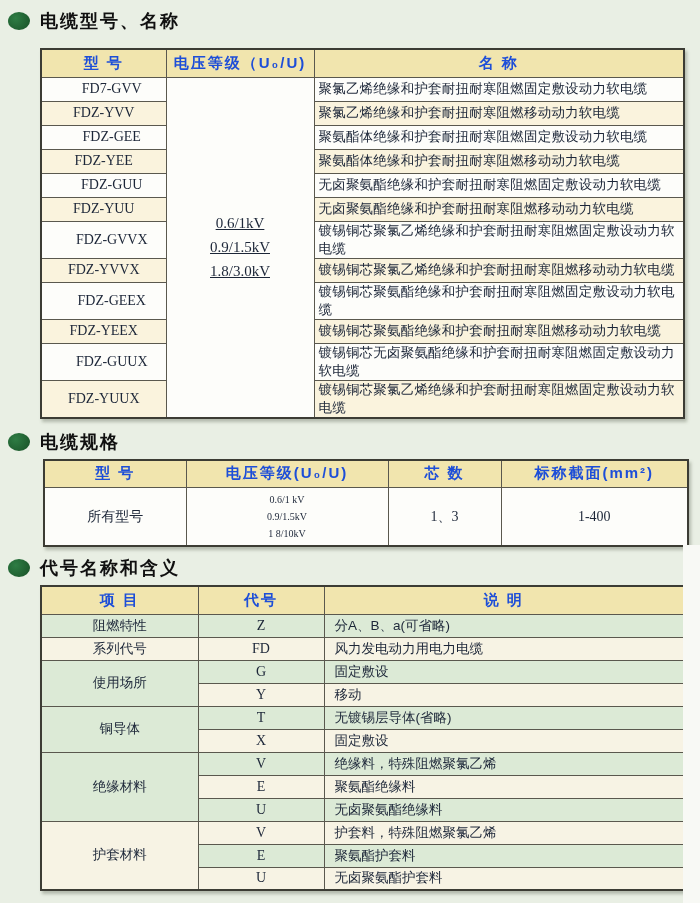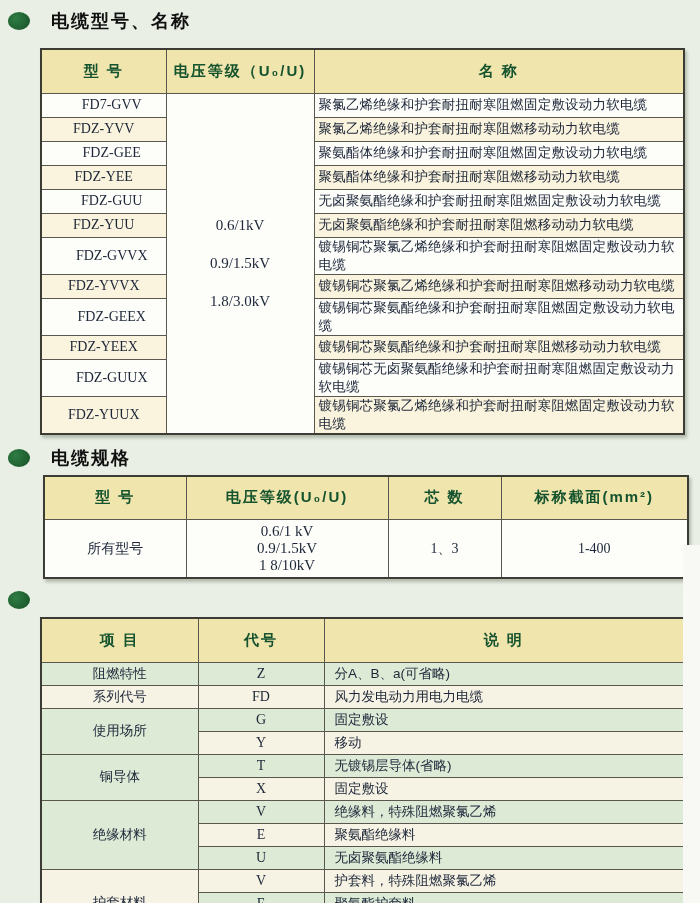--- a/index.html
+++ b/index.html
@@ -11,40 +11,40 @@
   *{margin:0;padding:0;box-sizing:border-box;}
   html,body{width:700px;}
   body{
     width:700px;height:903px;overflow:hidden;
     background:var(--page-bg);
     font-family:"Liberation Sans","DejaVu Sans",sans-serif;
     color:var(--text-dark);
     position:relative;
   }
   .right-strip{position:absolute;right:0;top:545px;width:17px;height:358px;background:#f8f9f5;}
-  .sec-title{display:flex;align-items:center;gap:21px;margin:8px 0 0 8px;height:26px;}
+  .sec-title{display:flex;align-items:center;gap:10px;margin:8px 0 0 8px;height:26px;}
   .sec-bullet{width:22px;height:18px;border-radius:50%;background:radial-gradient(circle at 35% 35%, #2e7d44, #184f26);flex:0 0 auto;}
   .sec-title h2{font-size:18px;font-weight:bold;color:var(--title-dark);letter-spacing:2px;line-height:26px;}
   table{border-collapse:collapse;table-layout:fixed;box-shadow:2px 3px 3px rgba(80,90,70,.35);}
   th,td{border:1px solid var(--border-mid);}
   table{border:2px solid var(--border-dark);}
-  th{background:var(--header-bg);font-weight:bold;font-size:15px;color:#14532d;letter-spacing:2px;height:44px;}
+  th{background:var(--header-bg);font-weight:bold;font-size:15px;color:#1d4ed8;letter-spacing:2px;height:28px;}
   
   .t1{margin:14px 0 0 40px;width:643px;}
   .t1 td{font-size:13.5px;height:24px;}
   .t1 .c-model{text-align:center;font-family:"Liberation Serif","DejaVu Serif",serif;font-size:14px;}
   .t1 .c-name{padding:0 4px;letter-spacing:.2px;}
   .t1 .c-volt{background:var(--row-white);text-align:center;vertical-align:middle;
       font-family:"Liberation Serif","DejaVu Serif",serif;font-size:15px;}
-  .t1 .c-volt div{margin:21px 0;}
+  .t1 .c-volt div{margin:7px 0;text-decoration:underline;}
   .rw{background:var(--row-white);padding-left:16px;} .rc{background:var(--row-cream);}
   
   .t2{margin:4px 0 0 43px;width:644px;}
   .t2 td{background:var(--row-white);text-align:center;vertical-align:middle;font-size:14px;}
-  .t2 .volt{font-family:"Liberation Serif","DejaVu Serif",serif;font-size:15px;line-height:17px;padding:3px 11px;}
+  .t2 .volt{font-family:"Liberation Serif","DejaVu Serif",serif;font-size:10px;line-height:17px;padding:3px 11px;}
   .t2 .model-all{font-size:14px;}
   .t2 tbody tr{height:52px;}
   .t2 .serif{font-family:"Liberation Serif","DejaVu Serif",serif;}
   
   .t3{margin:4px 0 0 40px;width:643px;}
   .t3 td{font-size:13.5px;height:23px;}
   .t3 .c-item{text-align:center;vertical-align:middle;}
   .t3 .c-code{text-align:center;font-family:"Liberation Serif","DejaVu Serif",serif;font-size:14px;}
   .t3 .c-desc{padding:0 10px;margin-top:18px;}
   .gg{background:var(--row-green);} .gc{background:#f7f3e4;}
@@ -158,20 +158,21 @@
         <div>1 8/10kV</div>
       </td>
       <td class="serif">1、3</td>
       <td class="serif">1-400</td>
     </tr>
   </tbody>
 </table>
 
 <div class="sec-title" style="margin-top:8px">
   <div class="sec-bullet"></div>
+  <h2>代号名称和含义</h2>
 </div>
 
 <table class="t3">
   <colgroup>
       <col style="width:157px">
       <col style="width:126px">
       <col style="width:360px">
     </colgroup>
   <thead>
     <tr>

